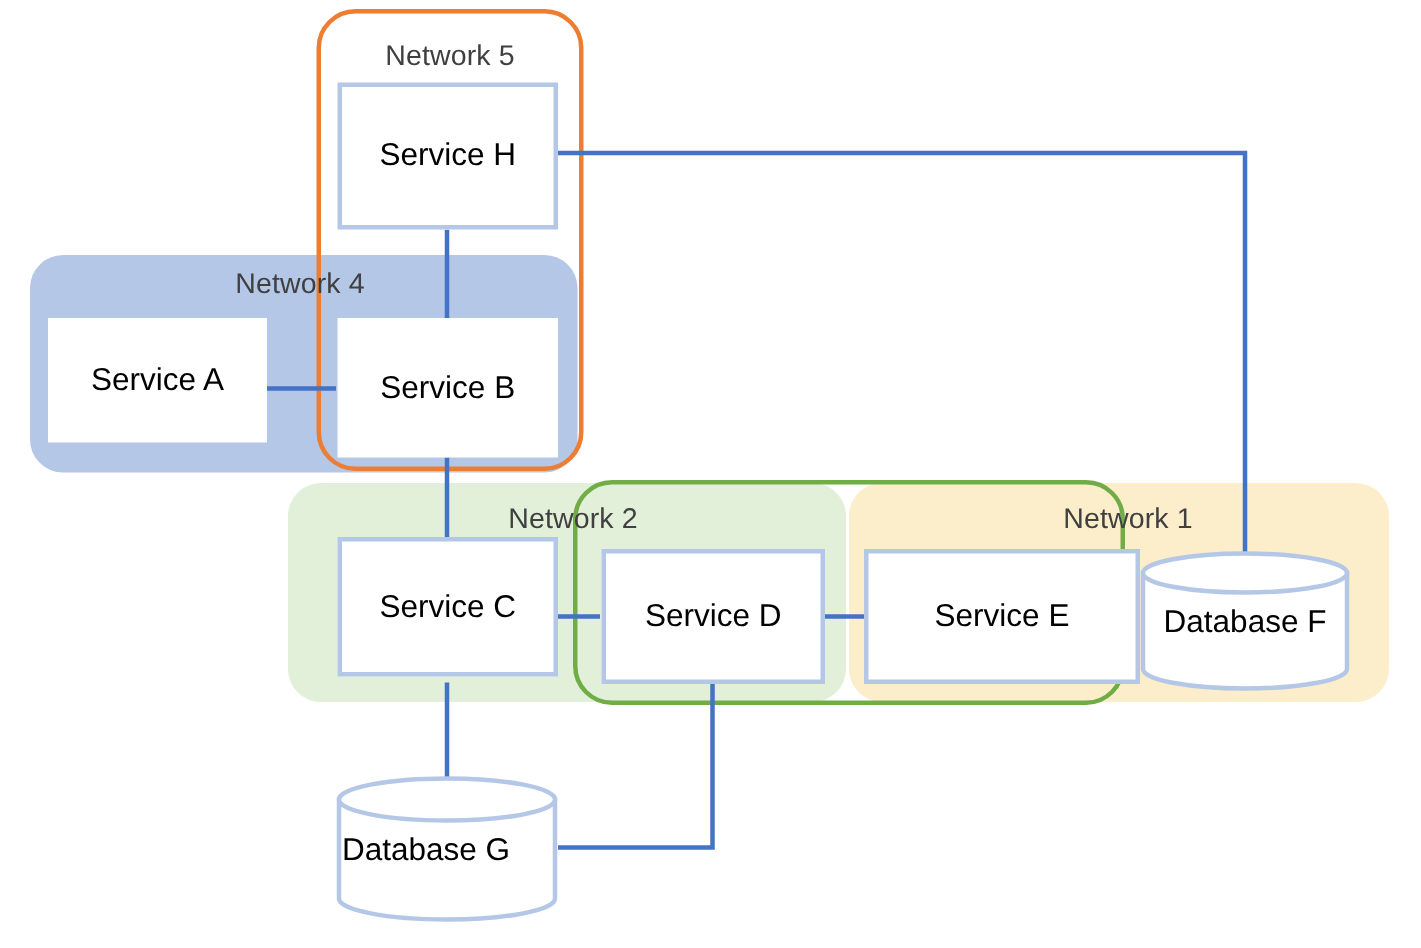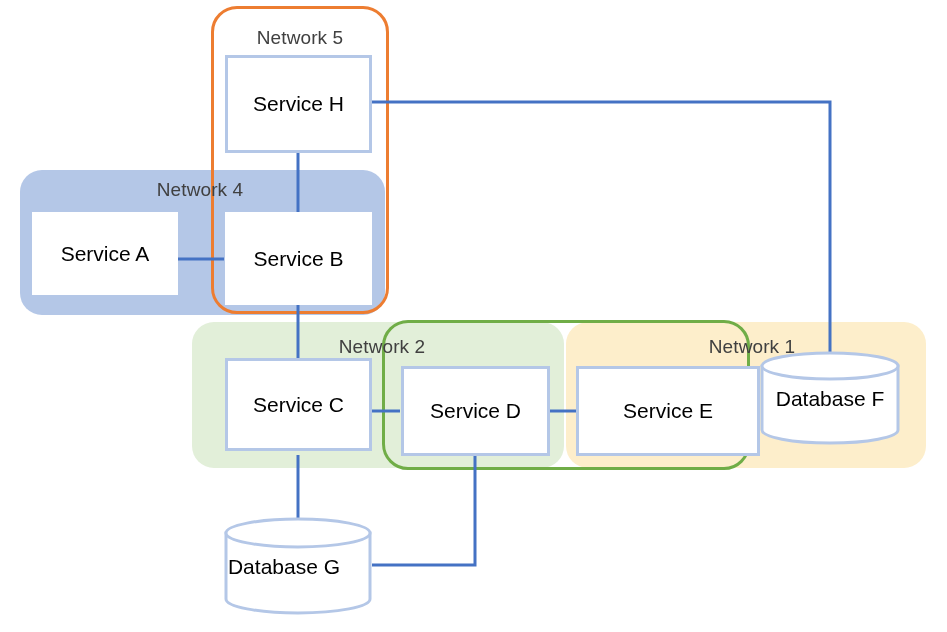--- a/index.html
+++ b/index.html
@@ -148,21 +148,21 @@
   </div>
 
   <div class="node node-bordered lyr-node" style="left:401px; top:366px; width:149px; height:90px;">
     <span>Service D</span>
   </div>
 
   <div class="node node-bordered lyr-node" style="left:576px; top:366px; width:184px; height:90px;">
     <span>Service E</span>
   </div>
 
-  <div class="db lyr-node" style="left:760px; top:352px; width:140px; height:92px;">
+  <div class="db lyr-node" style="left:760px; top:368px; width:140px; height:92px;">
     <svg width="140" height="92" viewBox="0 0 140 92">
       <path d="M 2 14 L 2 78 A 68 13 0 0 0 138 78 L 138 14 Z" fill="#ffffff" stroke="#b4c7e7" stroke-width="3"></path>
       <ellipse cx="70" cy="14" rx="68" ry="13" fill="#ffffff" stroke="#b4c7e7" stroke-width="3"></ellipse>
     </svg>
     <div class="db-label" style="top:35px;">Database F</div>
   </div>
 
   <div class="db lyr-node" style="left:224px; top:518px; width:120px; height:96px;">
     <svg width="148" height="96" viewBox="0 0 148 96">
       <path d="M 2 15 L 2 81 A 72 14 0 0 0 146 81 L 146 15 Z" fill="#ffffff" stroke="#b4c7e7" stroke-width="3"></path>

